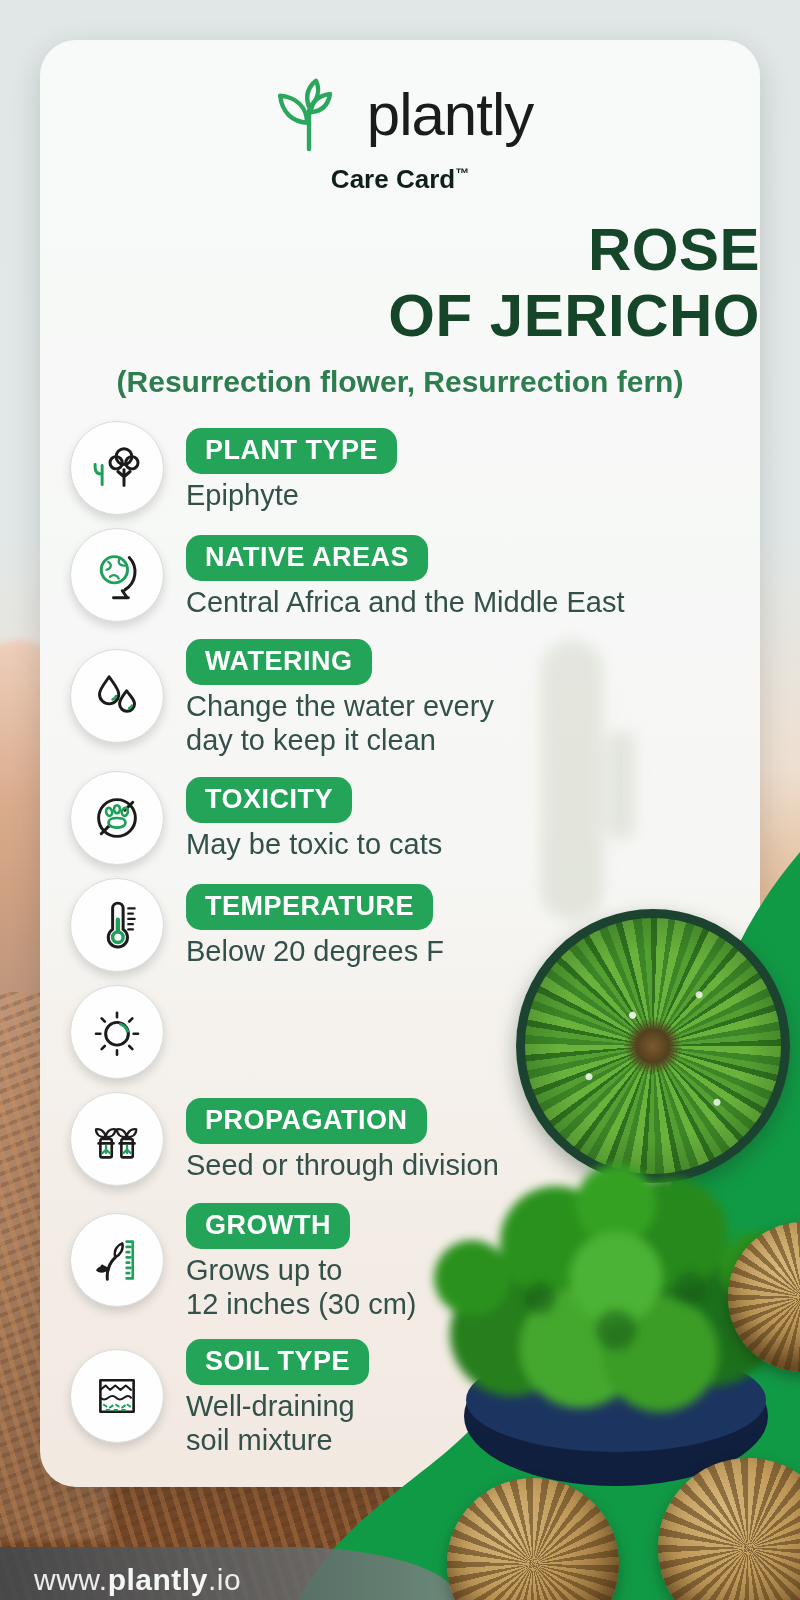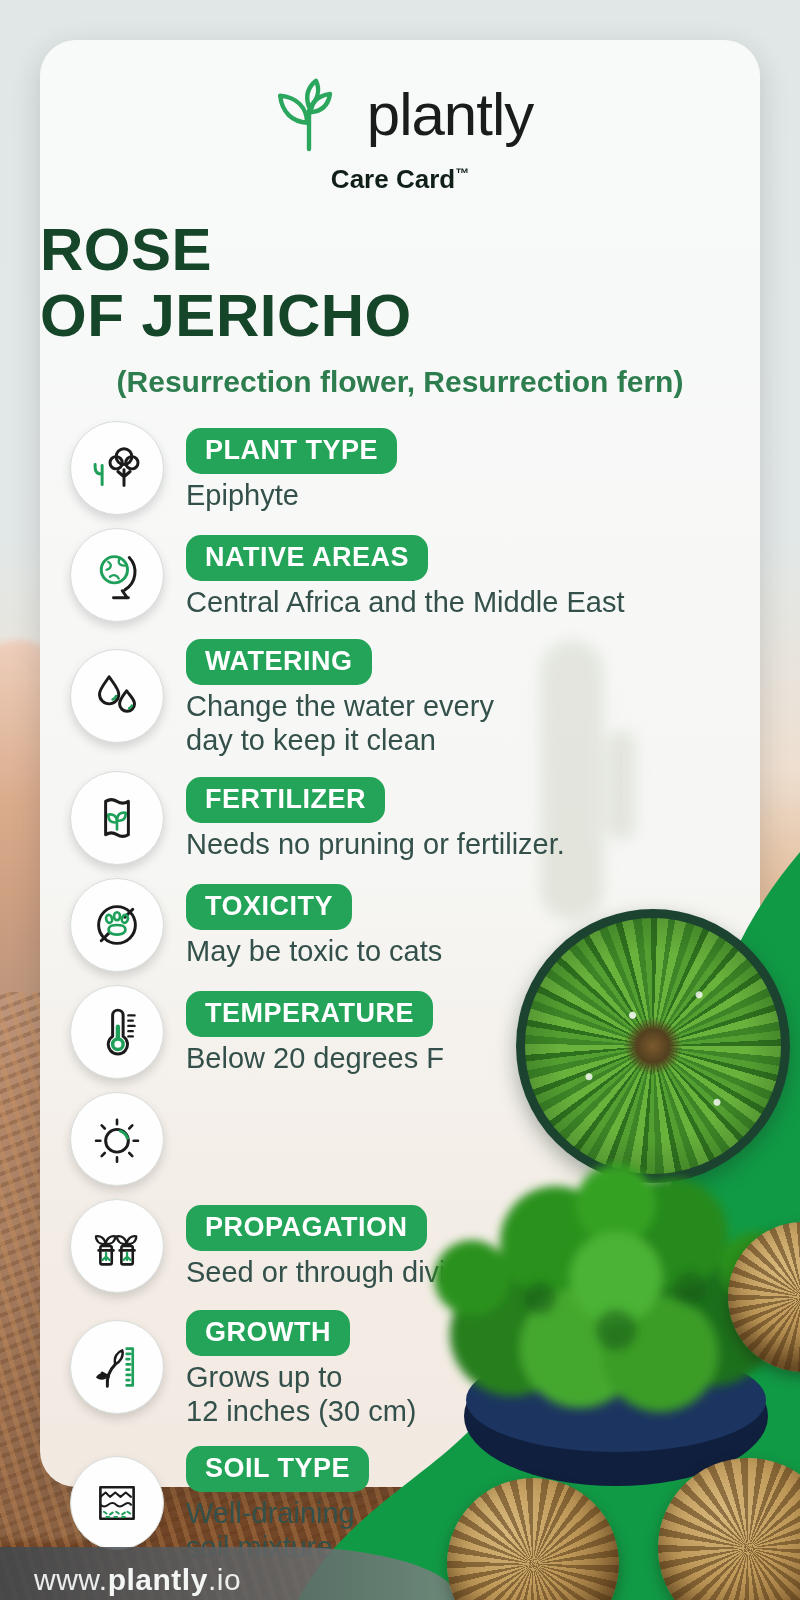--- a/index.html
+++ b/index.html
@@ -22,21 +22,21 @@
   .card{position:absolute;left:40px;top:40px;width:720px;height:1447px;z-index:2;
     background:linear-gradient(180deg,#f8faf9 0%,#f6f7f5 55%,#f4eee8 78%,#f2e9e1 100%);
     border-radius:36px;box-shadow:0 10px 30px rgba(40,40,40,.18);}
   .cactus-ghost{position:absolute;border-radius:40px;background:#b9bfa8;opacity:.30;filter:blur(7px);z-index:0;}
 
   .card-inner{position:relative;z-index:1;padding:26px 0 0 0;}
   .logo-row{display:flex;align-items:center;justify-content:center;gap:16px;height:96px;}
   .wordmark{font-size:60px;font-weight:500;color:#191c1a;letter-spacing:-1px;}
   .carecard{margin-top:2px;text-align:center;font-size:26px;font-weight:700;color:#102019;}
   .carecard sup{font-size:14px;font-weight:700;}
-  .title{margin-top:22px;text-align:left;font-size:60px;line-height:1.1;font-weight:800;color:#154629;letter-spacing:.5px;}
+  .title{margin-top:22px;text-align:right;font-size:60px;line-height:1.1;font-weight:800;color:#154629;letter-spacing:.5px;}
   .subtitle{margin-top:16px;text-align:center;font-size:30px;font-weight:700;color:#2d7d4e;}
 
   .rows{margin:26px 0 0 30px;}
   .row{display:flex;align-items:center;margin-bottom:17px;}
   .icircle{flex:0 0 92px;width:92px;height:92px;border-radius:50%;background:#fdfefd;
     border:1px solid #d9ddda;box-shadow:0 5px 10px rgba(60,60,60,.18);
     display:flex;align-items:center;justify-content:center;margin-top:-4px;}
   .rowbody{margin-left:22px;}
   .badge{display:inline-block;background:#23a458;color:#ffffff;font-size:27px;font-weight:700;
     letter-spacing:.5px;padding:7px 19px 8px 19px;border-radius:15px;}
@@ -152,32 +152,20 @@
               <path class="g" style="stroke-width:3" d="M49,43a5.5,5.5 0 0 1-3,3"></path>
             </svg>
           </div>
           <div class="rowbody">
             <span class="badge">WATERING</span>
             <div class="value">Change the water every
 day to keep it clean</div>
           </div>
         </div>
 
-        <div class="row">
-          <div class="icircle">
-            <svg class="ic" viewBox="0 0 64 64">
-              <path d="M19,13q6.5,-4 13,0q6.5,4 13,0V51q-6.5,4 -13,0q-6.5,-4 -13,0Z"></path>
-              <path class="g" style="stroke-width:3" d="M32,45v-9 M32,37c-7,1-10-2-10-9 6,-1 10,2 10,9z M32,35c7,1 10-2 10-9 -6,-1 -10,2 -10,9z"></path>
-            </svg>
-          </div>
-          <div class="rowbody">
-            <span class="badge">FERTILIZER</span>
-            <div class="value">Needs no pruning or fertilizer.</div>
-          </div>
-        </div>
 
         <div class="row">
           <div class="icircle">
             <svg class="ic" viewBox="0 0 64 64">
               <circle cx="32" cy="32" r="21"></circle>
               <path d="M14,50l9-9 M41,23l9-9"></path>
               <ellipse class="g" style="stroke-width:3" cx="23" cy="25" rx="3.4" ry="4.6" transform="rotate(-15 23 25)"></ellipse>
               <ellipse class="g" style="stroke-width:3" cx="32" cy="22" rx="3.4" ry="4.6"></ellipse>
               <ellipse class="g" style="stroke-width:3" cx="41" cy="25" rx="3.4" ry="4.6" transform="rotate(15 41 25)"></ellipse>
               <path class="g" style="stroke-width:3" d="M32,43c-8,0-11-4-9-8 2-4 16-4 18,0 2,4-1,8-9,8z"></path>

